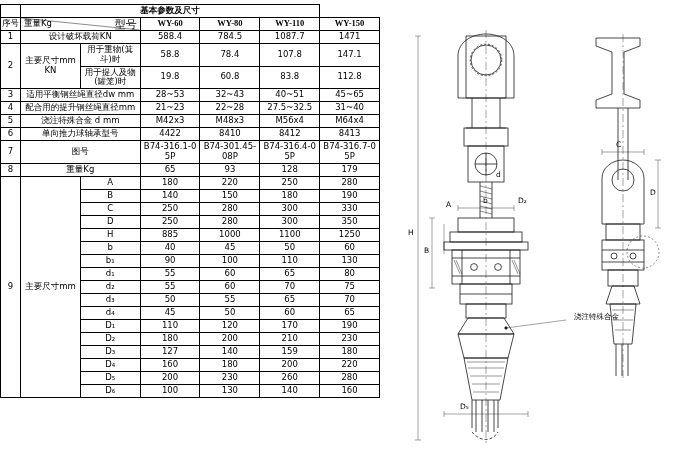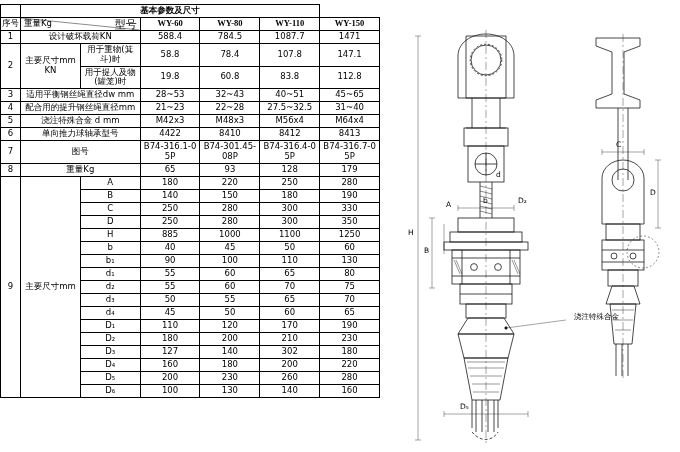--- a/index.html
+++ b/index.html
@@ -256,21 +256,21 @@
           <td>D₂</td>
           <td>180</td>
           <td>200</td>
           <td>210</td>
           <td>230</td>
         </tr>
         <tr>
           <td>D₃</td>
           <td>127</td>
           <td>140</td>
-          <td>302</td>
+          <td>159</td>
           <td>180</td>
         </tr>
         <tr>
           <td>D₄</td>
           <td>160</td>
           <td>180</td>
           <td>200</td>
           <td>220</td>
         </tr>
         <tr>

